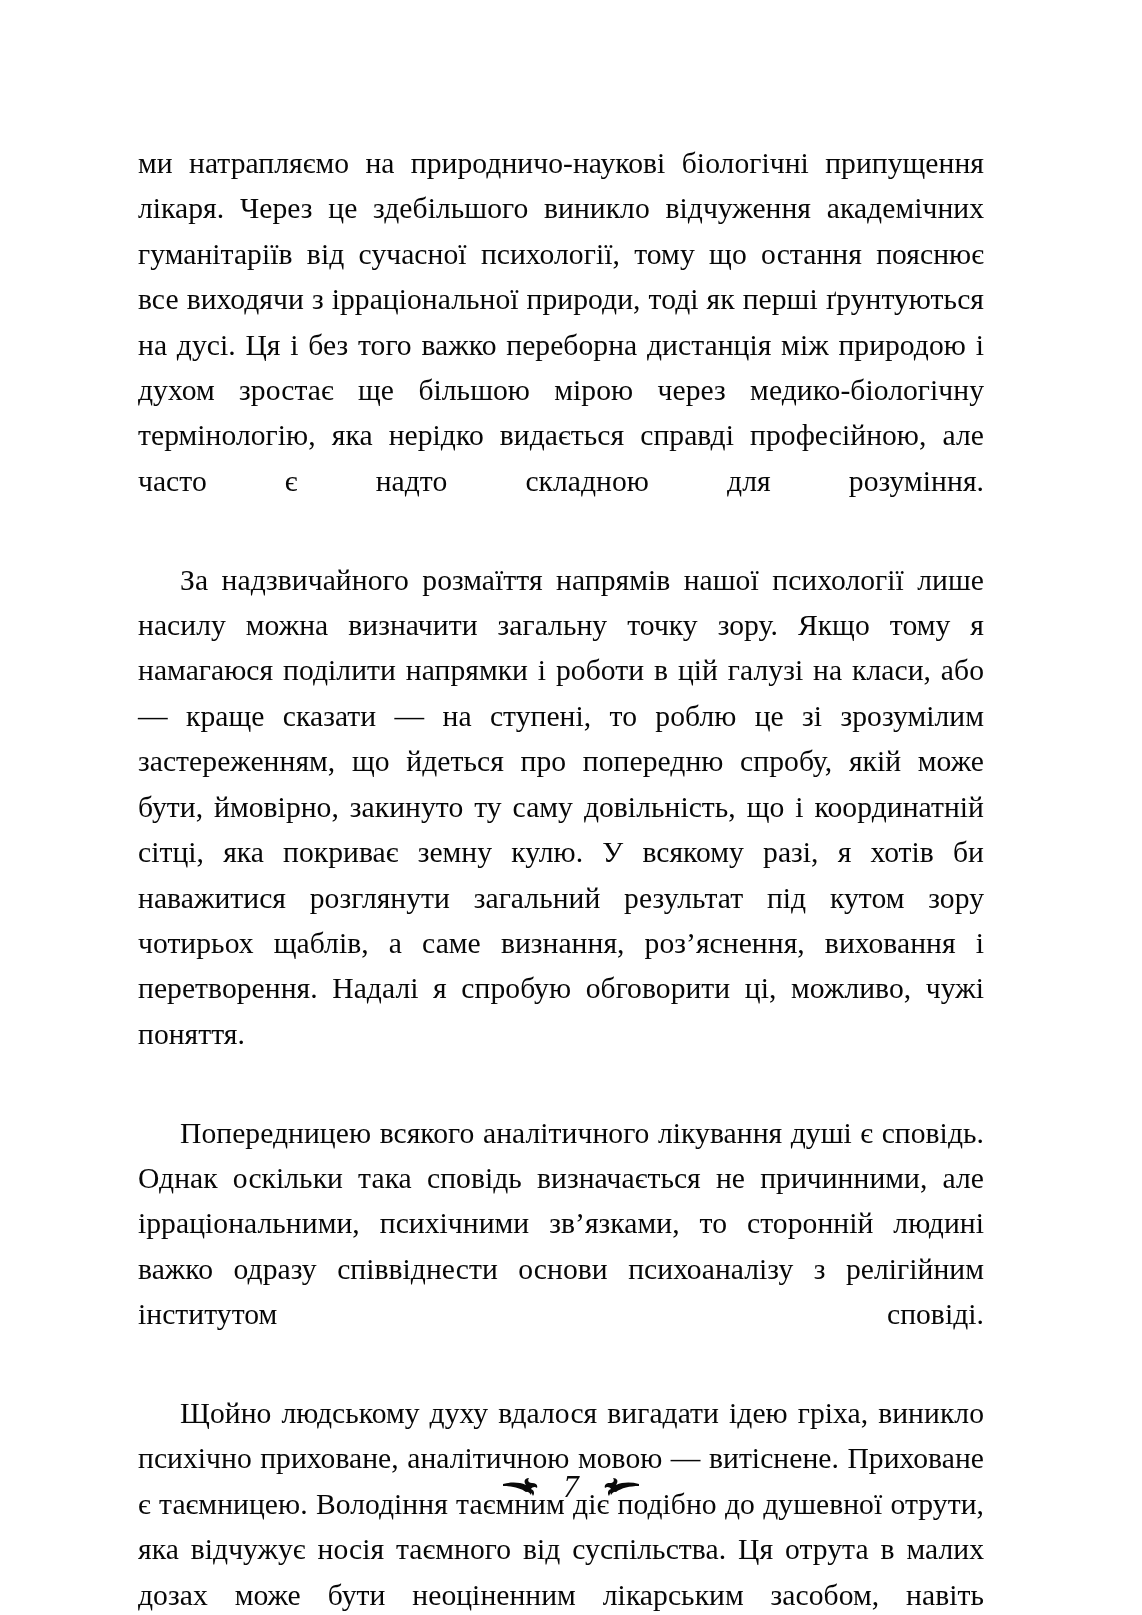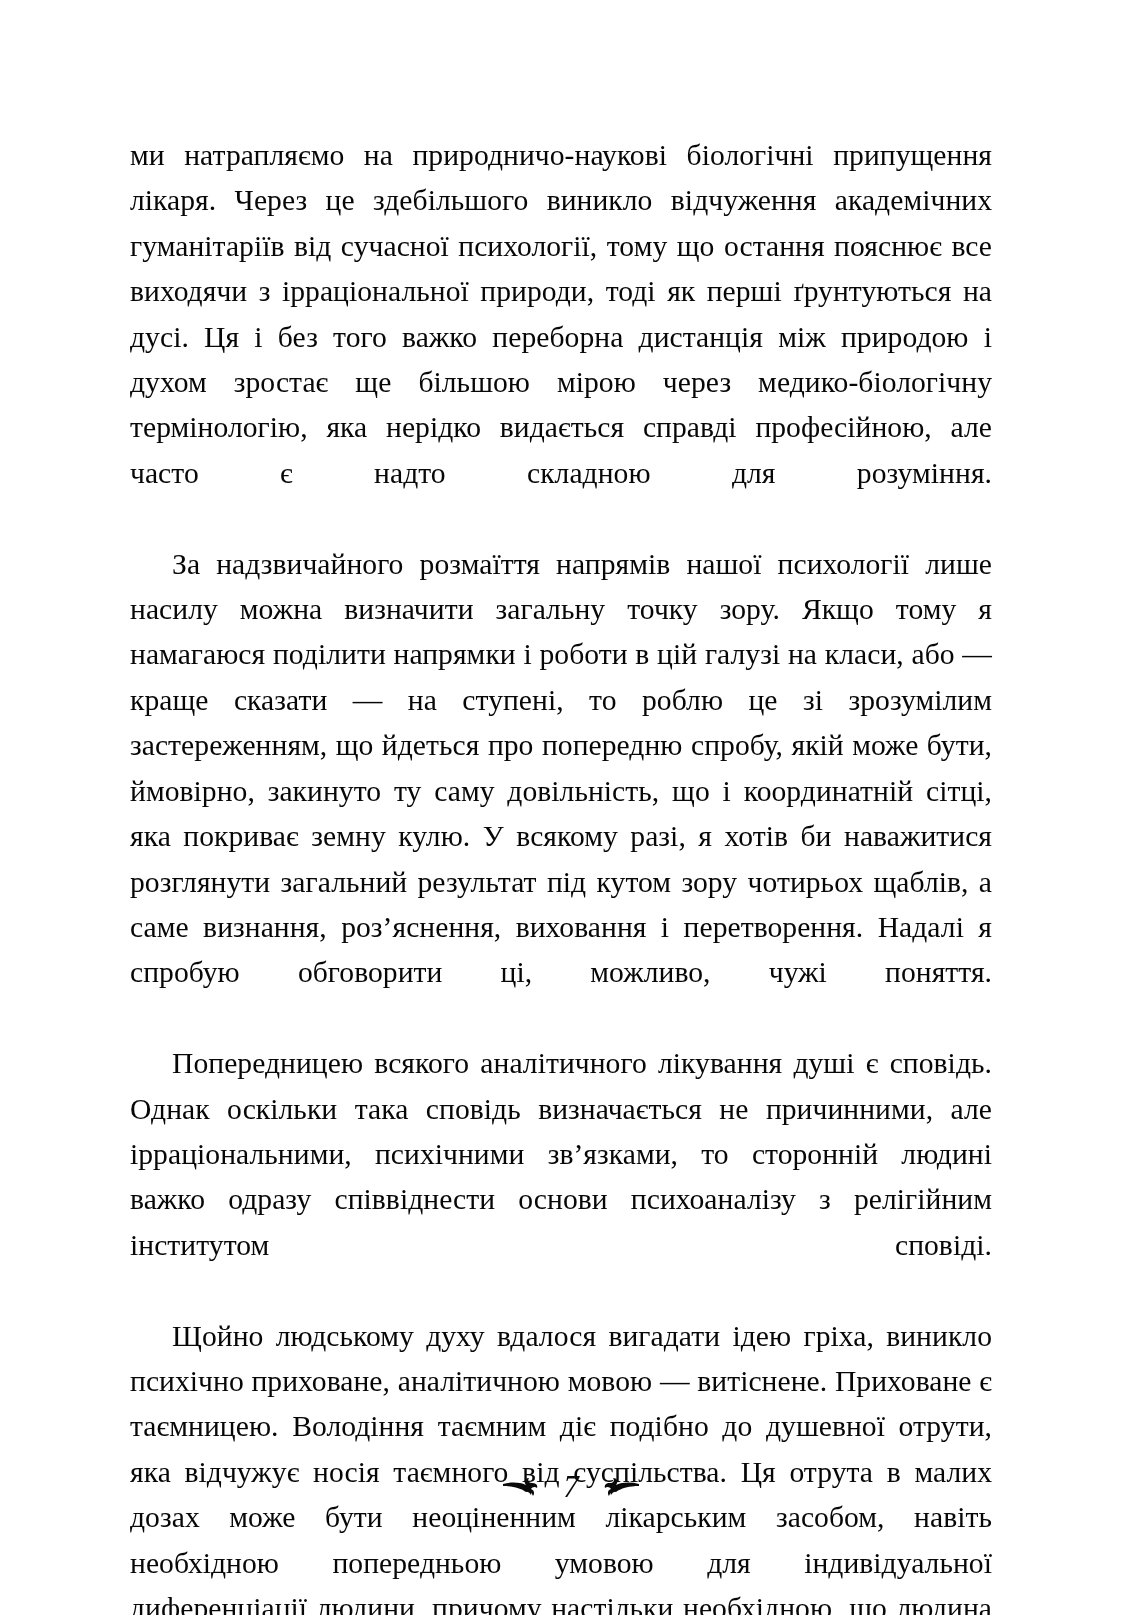--- a/index.html
+++ b/index.html
@@ -16,21 +16,21 @@
     overflow: hidden;
     box-sizing: border-box;
   }
   .text-column {
     position: absolute;
     left: 130px;
     top: 133px;
     width: 862px;
   }
   .para {
-    margin: 0;
+    margin: 8px;
     padding: 0;
     font-family: "Liberation Serif", "DejaVu Serif", serif;
     font-size: 29.6px;
     line-height: 45.4px;
     color: #070707;
     text-align: justify;
     text-justify: inter-word;
     text-indent: 42px;
     hyphens: none;
     -webkit-hyphens: none;

